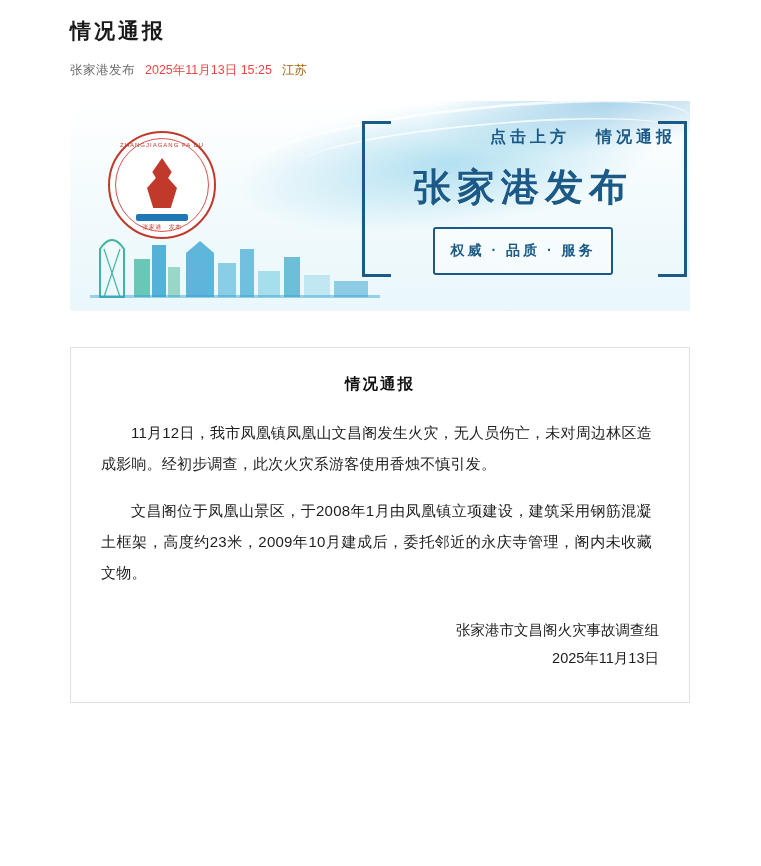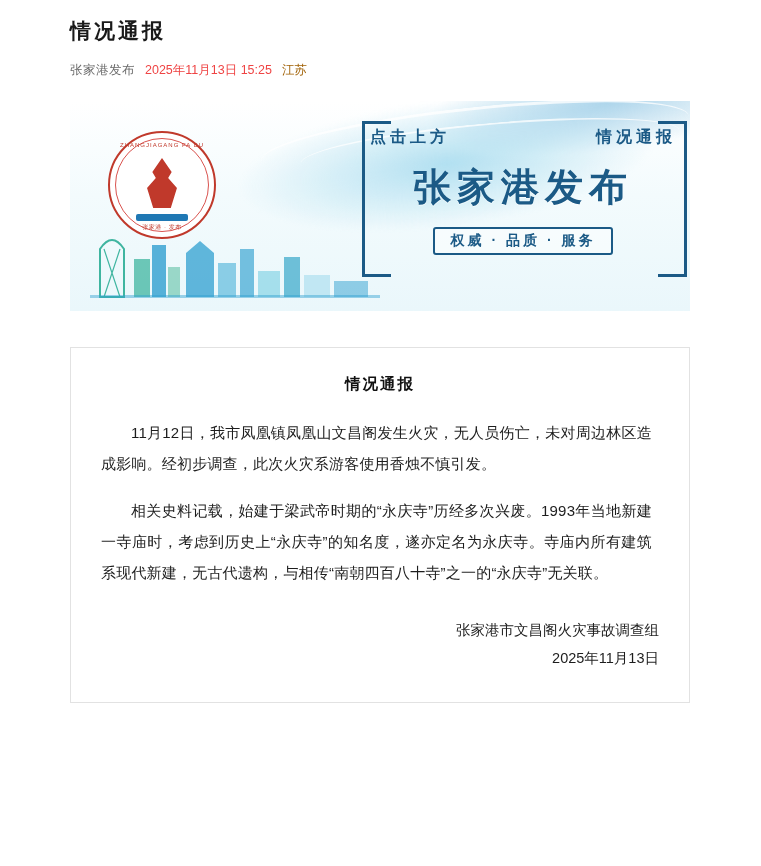--- a/index.html
+++ b/index.html
@@ -155,41 +155,41 @@
     width: 306px;
     text-align: center;
     color: #14507e;
   }
   .banner-top-line {
     font-size: 16px;
     letter-spacing: 4px;
     color: #1b5a86;
     font-weight: bold;
     display: flex;
-    justify-content: space-between;
+    justify-content: flex-end;
     gap: 26px;
   }
   .banner-big {
     margin-top: 14px;
     font-size: 38px;
     font-weight: bold;
     letter-spacing: 6px;
     color: #1b5a86;
     text-shadow: 0 1px 0 rgba(255,255,255,.6);
   }
   .banner-sub {
     margin-top: 14px;
     display: inline-block;
     font-size: 14px;
     letter-spacing: 3px;
     color: #1b5a86;
     font-weight: bold;
     border: 2px solid #1b5a86;
     border-radius: 3px;
-    padding: 3px 16px;
+    padding: 13px 16px;
     background: rgba(255,255,255,.45);
   }
   .bracket {
     position: absolute;
     width: 26px;
     height: 150px;
     border: 3px solid #1b5a86;
   }
   .bracket.left { left: 292px; top: 20px; border-right: none; }
   .bracket.right { left: 588px; top: 20px; border-left: none; }
@@ -280,20 +280,20 @@
         <span>情况通报</span>
       </div>
       <div class="banner-big">张家港发布</div>
       <div class="banner-sub">权威 · 品质 · 服务</div>
     </div>
   </div>
 
   <div class="notice">
     <div class="notice-title">情况通报</div>
     <p>11月12日，我市凤凰镇凤凰山文昌阁发生火灾，无人员伤亡，未对周边林区造成影响。经初步调查，此次火灾系游客使用香烛不慎引发。</p>
-    <p>相关史料记载，始建于梁武帝时期的“永庆寺”历经多次兴废。1993年当地新建一寺庙时，考虑到历史上“永庆寺”的知名度，遂亦定名为永庆寺。寺庙内所有建筑系现代新建，无古代遗构，与相传“南朝四百八十寺”之一的“永庆寺”无关联。</p>
+    <p>文昌阁位于凤凰山景区，于2008年1月由凤凰镇立项建设，建筑采用钢筋混凝土框架，高度约23米，2009年10月建成后，委托邻近的永庆寺管理，阁内未收藏文物。</p>
     <div class="sign">
       <div class="org">张家港市文昌阁火灾事故调查组</div>
       <div>2025年11月13日</div>
     </div>
   </div>
 
 </div>
 
 </body></html>

